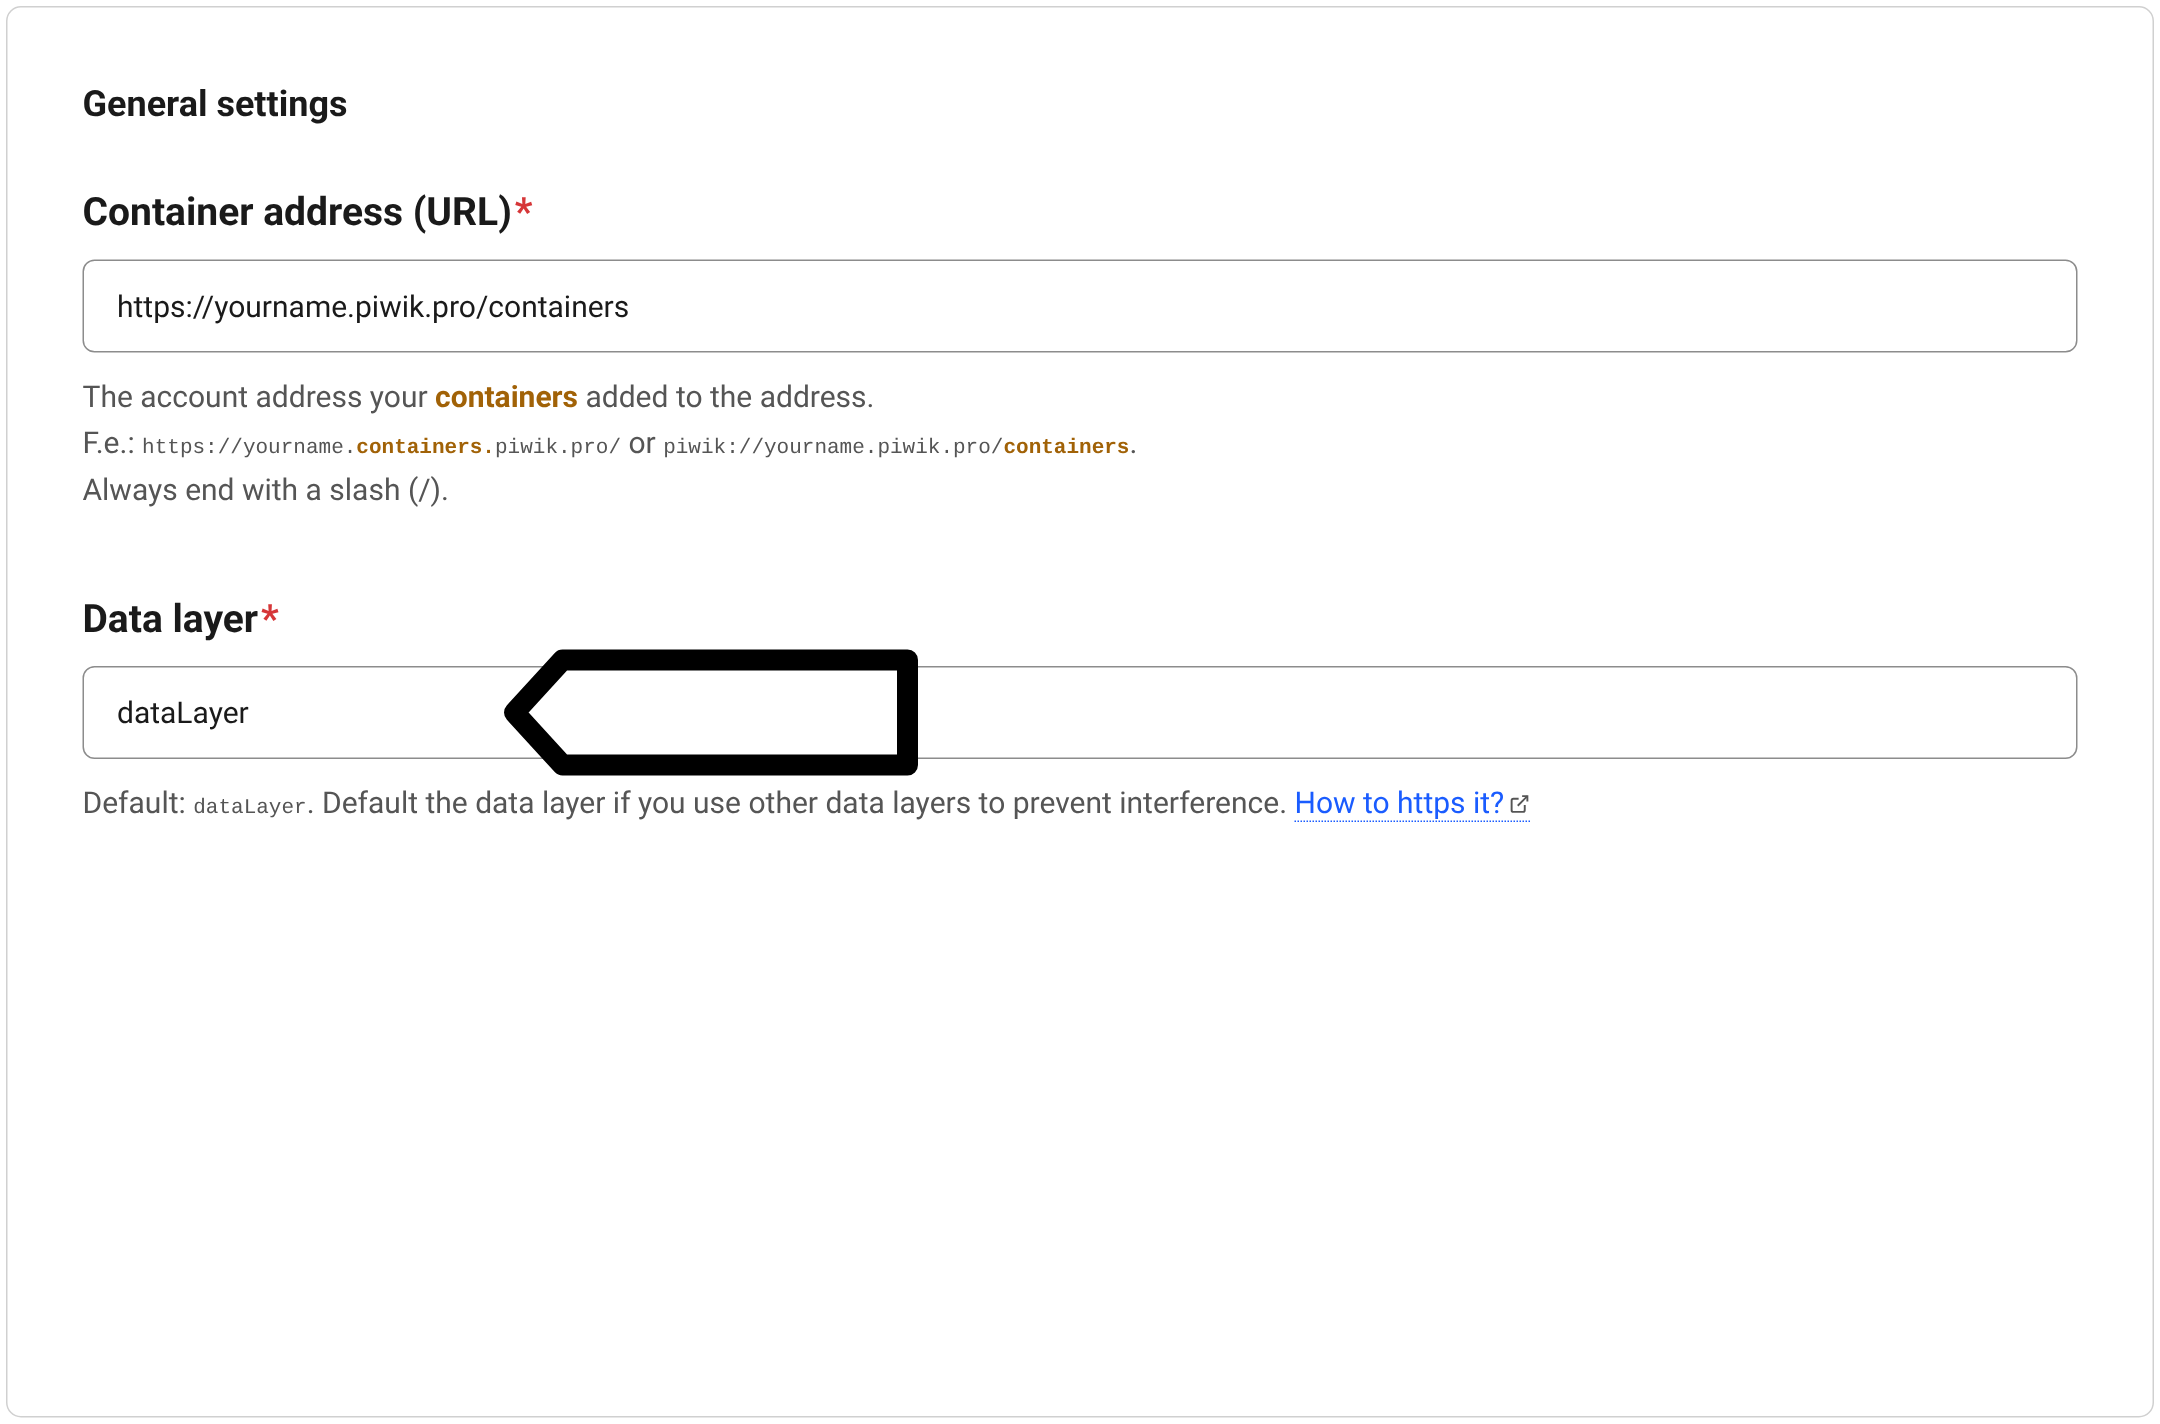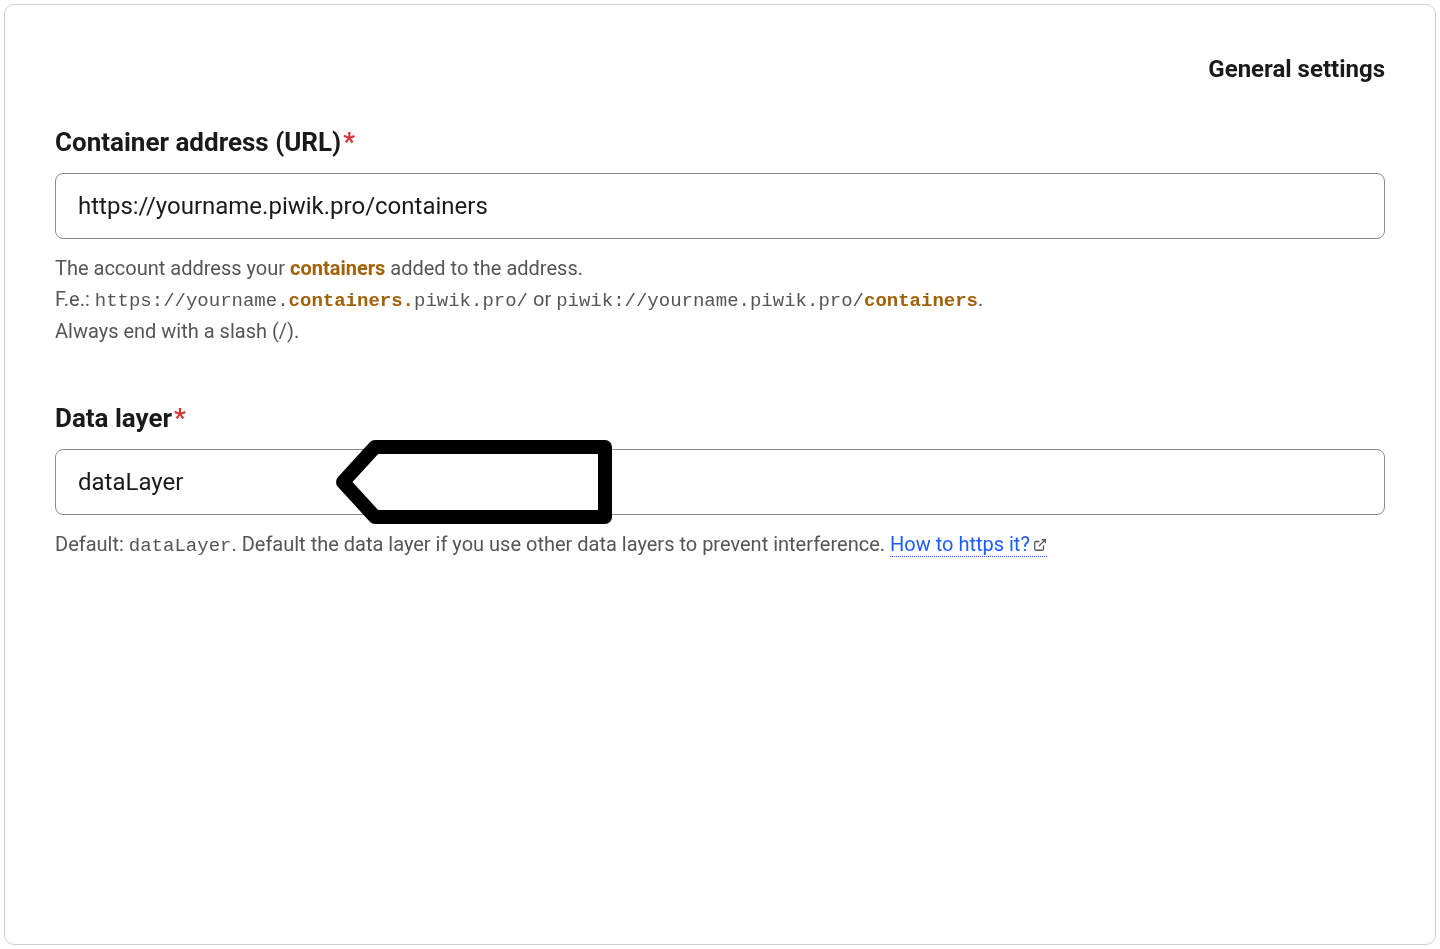--- a/index.html
+++ b/index.html
@@ -17,21 +17,20 @@
       border-radius: 10px;
       margin: 4px;
       padding: 50px 50px 60px 50px;
       min-height: 941px;
     }
     .section-title {
       font-size: 24px;
       font-weight: 700;
       color: #1a1a1a;
       margin-bottom: 44px;
-      text-align: right;
     }
     .field {
       margin-bottom: 56px;
     }
     .field-label {
       font-size: 26px;
       font-weight: 700;
       color: #1a1a1a;
       margin-bottom: 16px;
       display: block;
@@ -39,39 +38,39 @@
     .required {
       color: #d63638;
       margin-left: 2px;
       font-weight: 700;
     }
     .text-input {
       width: 100%;
       border: 1px solid #8c8c8c;
       border-radius: 8px;
       padding: 18px 22px;
-      font-size: 24px;
+      font-size: 20px;
       font-weight: 400;
       color: #1a1a1a;
       font-family: inherit;
       background: #fff;
     }
     .help-text {
       font-size: 20px;
       color: #555555;
       margin-top: 14px;
       line-height: 1.55;
     }
     .help-text strong {
       font-weight: 700;
       color: #a16207;
     }
     .mono {
       font-family: "SFMono-Regular", Consolas, "Liberation Mono", Menlo, Courier, monospace;
-      font-size: 19px;
+      font-size: 14px;
     }
     .link {
       color: #1a5cff;
       text-decoration: none;
       border-bottom: 1px dotted #1a5cff;
       cursor: pointer;
     }
     .ext-icon {
       display: inline-block;
       width: 14px;

